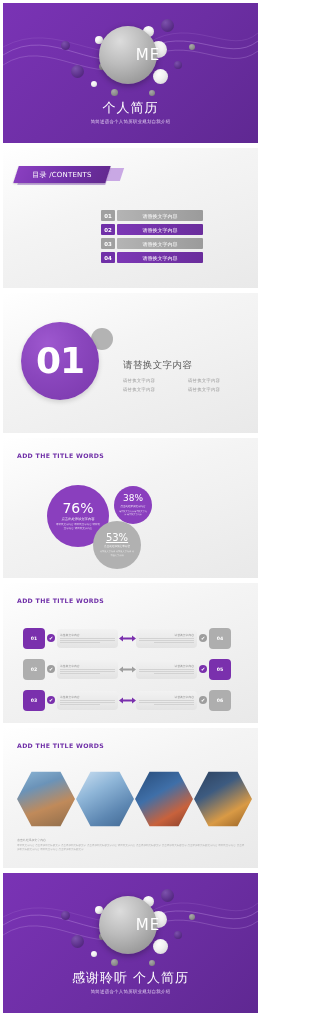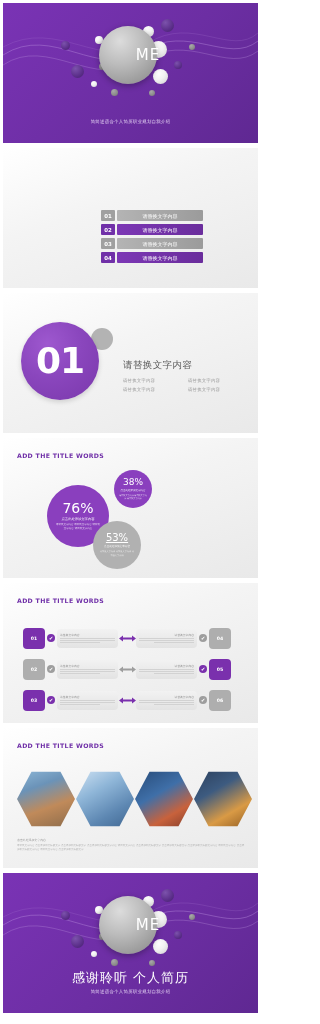--- a/index.html
+++ b/index.html
@@ -133,24 +133,31 @@
     <div class="ball dark" style="left:68px;top:62px;width:13px;height:13px;"></div>
     <div class="ball mid" style="left:96px;top:60px;width:7px;height:7px;"></div>
     <div class="ball white" style="left:150px;top:66px;width:15px;height:15px;"></div>
     <div class="ball dark" style="left:171px;top:58px;width:8px;height:8px;"></div>
     <div class="ball white" style="left:88px;top:78px;width:6px;height:6px;"></div>
     <div class="ball mid" style="left:108px;top:86px;width:7px;height:7px;"></div>
     <div class="ball mid" style="left:146px;top:87px;width:6px;height:6px;"></div>
     <div class="me-ball">
       <span class="me-label">ME</span>
     </div>
+    <div class="cover-title">个人简历</div>
     <div class="cover-sub">简简述适合个人简历职业规划自我介绍</div>
   </section>
 
   <section class="slide light">
+    <div class="banner">
+      <div class="shadow"></div>
+      <div class="tail"></div>
+      <div class="para"></div>
+      <div class="txt">目录 /CONTENTS</div>
+    </div>
     <div class="toc">
       <div class="toc-row g">
         <div class="toc-num">01</div>
         <div class="toc-bar">请替换文字内容</div>
       </div>
       <div class="toc-row p">
         <div class="toc-num">02</div>
         <div class="toc-bar">请替换文字内容</div>
       </div>
       <div class="toc-row g">
@@ -180,21 +187,21 @@
     </div>
   </section>
 
   <section class="slide light">
     <div class="sec-title">ADD THE TITLE WORDS</div>
     <div class="bub purple" style="left:44px;top:47px;width:62px;height:62px;">
       <div class="pct" style="font-size:14px;">76%</div>
       <div class="cap">点击此处添加文字内容</div>
       <div class="body">请替换文字内容 请替换文字内容 请替换文字内容 请替换文字内容</div>
     </div>
-    <div class="bub purple" style="left:111px;top:32px;width:38px;height:38px;">
+    <div class="bub purple" style="left:111px;top:48px;width:38px;height:38px;">
       <div class="pct" style="font-size:9px;">38%</div>
       <div class="cap" style="font-size:2.5px;padding:0 4px;">点击此处添加文字内容</div>
       <div class="body" style="font-size:2.1px;padding:0 5px;">请替换文字内容 请替换文字内容 请替换文字内容</div>
     </div>
     <div class="bub gray" style="left:90px;top:83px;width:48px;height:48px;">
       <div class="pct" style="font-size:10px;text-decoration:underline;">53%</div>
       <div class="cap" style="font-size:2.6px;padding:0 5px;">点击此处添加文字内容</div>
       <div class="body" style="font-size:2.2px;padding:0 6px;">请替换文字内容 请替换文字内容 请替换文字内容</div>
     </div>
   </section>

